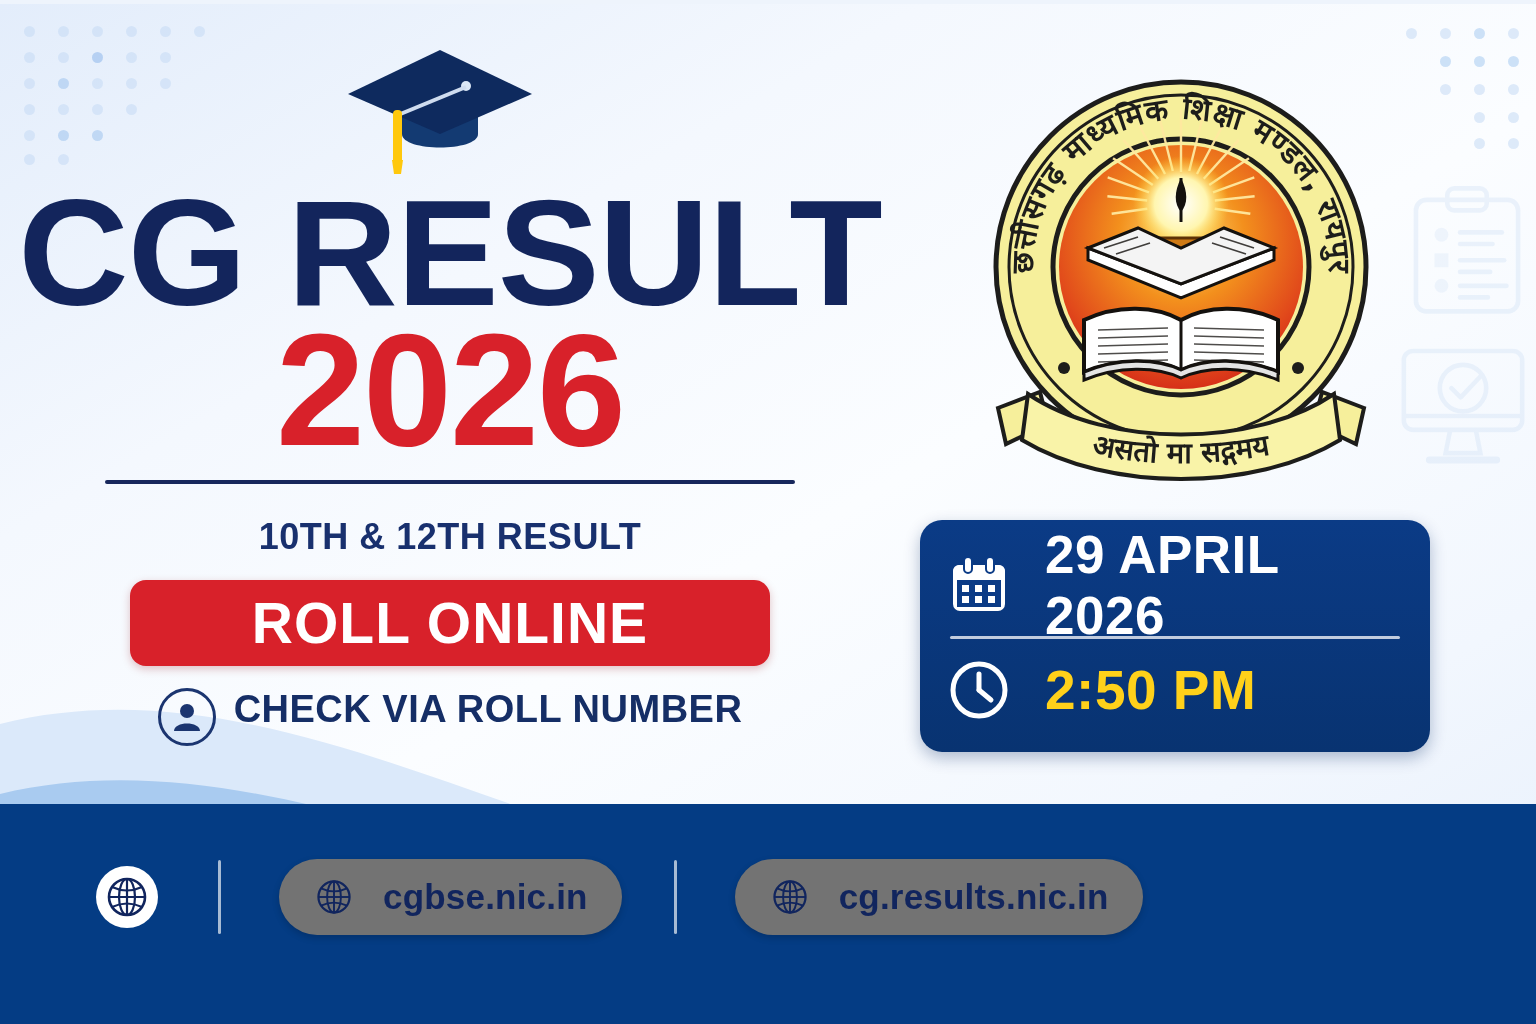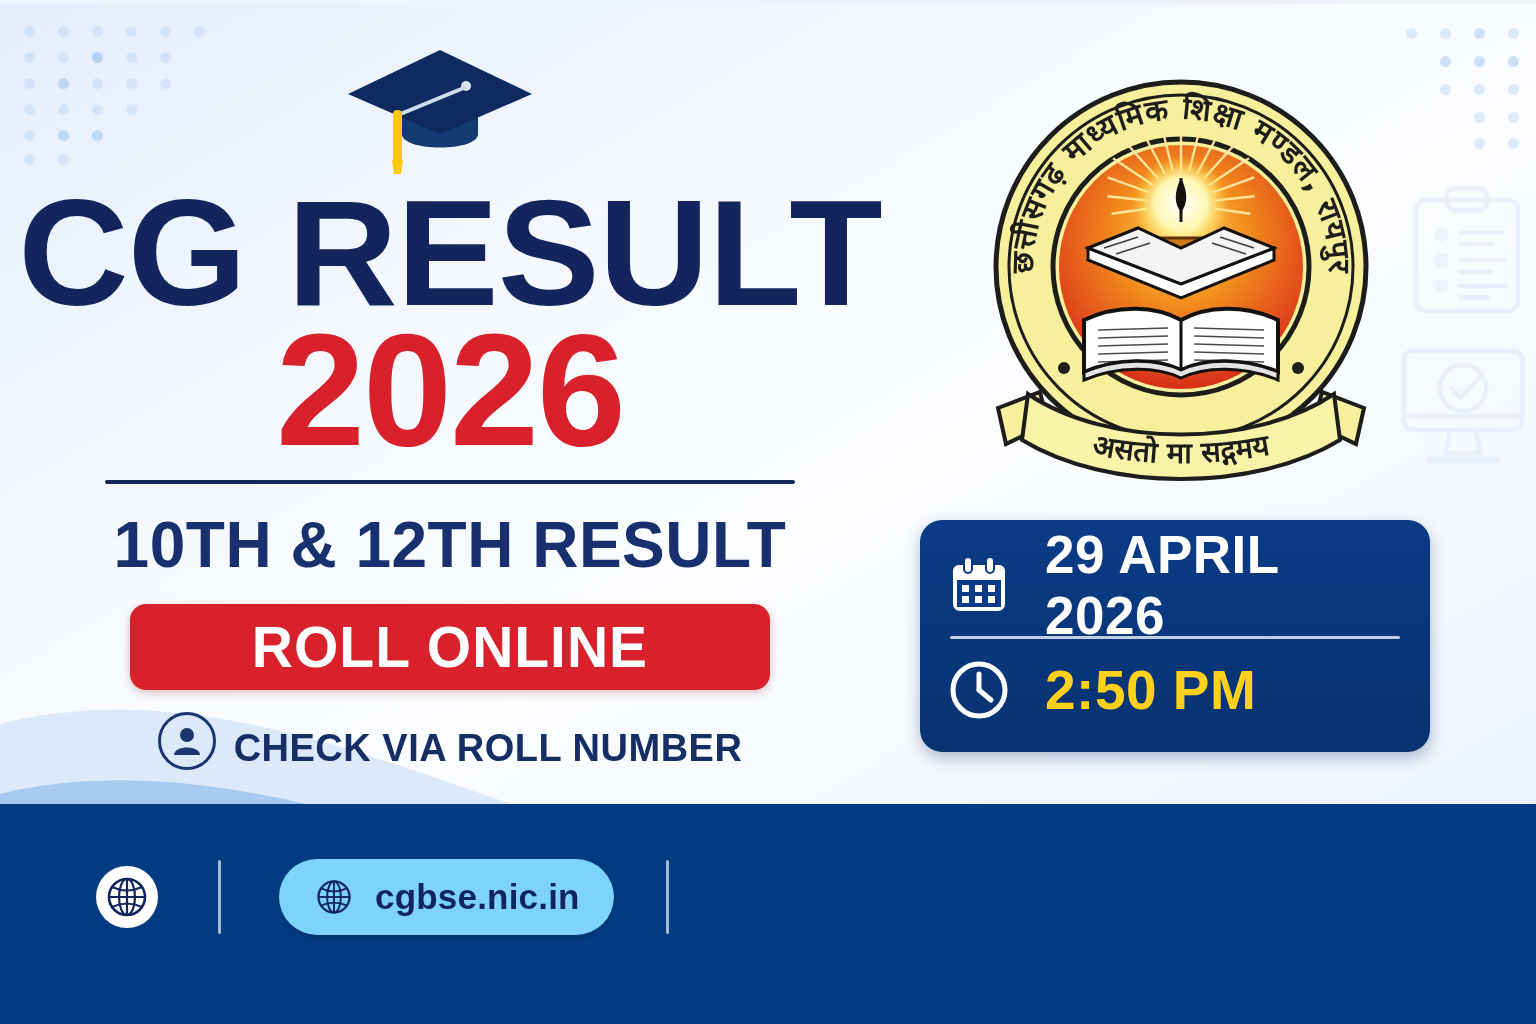--- a/index.html
+++ b/index.html
@@ -52,44 +52,44 @@
     color:#d8212a;
     letter-spacing:-2px;
     margin-top:-8px;
   }
   .rule{
     width:690px; height:4px; background:#17275c; margin:14px auto 0 auto;
     border-radius:2px;
   }
   .subtitle{
     text-align:center;
-    font-size:64px;
+    font-size:36px;
     font-weight:bold;
     color:#18306e;
     letter-spacing:.5px;
-    margin-top:24px;
+    margin-top:32px;
   }
   .cta{
     margin:22px auto 0 auto;
     width:640px; height:86px;
     background:#d8212a;
     border-radius:16px;
     display:flex; align-items:center; justify-content:center;
     box-shadow:0 3px 8px rgba(150,20,25,.25);
   }
   .cta-label{
     color:#ffffff;
     font-size:57px;
     font-weight:bold;
     letter-spacing:1px;
   }
   .roll{
     margin:22px auto 0 auto;
     width:640px;
-    display:flex; align-items:flex-end; justify-content:center; gap:18px;
+    display:flex; align-items:flex-start; justify-content:center; gap:18px;
   }
   .roll-icon{
     width:58px; height:58px; border-radius:50%;
     border:3px solid #1b3570;
     display:flex; align-items:center; justify-content:center;
     flex:none;
   }
   .roll-label{
     font-size:38px; font-weight:bold; color:#152e66; letter-spacing:.5px;
   }
@@ -130,22 +130,22 @@
   .bb-official{
     color:#ffffff; font-size:33px; font-weight:bold; margin-left:22px;
     letter-spacing:.2px; margin-top:-38px;
   }
   .bb-divider{
     width:3px; height:74px; background:rgba(255,255,255,.65);
     margin:-38px 0 0 60px; border-radius:2px; flex:none;
   }
   .pill{
     margin-left:58px; margin-top:-38px;
-    height:76px; background:#7dd3fc; border-radius:38px;
-    display:flex; align-items:center; gap:20px;
+    height:76px; background:#737373; border-radius:38px;
+    display:flex; align-items:center; gap:28px;
     padding:12px 34px;
     box-shadow:0 3px 7px rgba(0,0,0,.18);
     flex:none;
   }
   .pill-label{
     color:#11255e; font-size:35px; font-weight:bold; letter-spacing:.2px;
   }
   .pill-globe{ width:42px; height:42px; flex:none; display:flex; align-items:center; justify-content:center;}
 </style>
 </head>
@@ -473,15 +473,28 @@
           <path d="M7,12 Q22,19 37,12" fill="none" stroke="#11255e" stroke-width="2.2"></path>
           <path d="M7,32 Q22,25 37,32" fill="none" stroke="#11255e" stroke-width="2.2"></path>
           <line x1="22" y1="4" x2="22" y2="40" stroke="#11255e" stroke-width="2.2"></line>
         </svg>
       </span>
       <span class="pill-label">cgbse.nic.in</span>
     </a>
 
     <span class="bb-divider" style="margin-left:52px;"></span>
 
+    <a class="pill" href="#" style="text-decoration:none;">
+      <span class="pill-globe">
+        <svg width="38" height="38" viewBox="0 0 44 44">
+          <circle cx="22" cy="22" r="18" fill="none" stroke="#11255e" stroke-width="2.6"></circle>
+          <ellipse cx="22" cy="22" rx="8" ry="18" fill="none" stroke="#11255e" stroke-width="2.2"></ellipse>
+          <line x1="4" y1="22" x2="40" y2="22" stroke="#11255e" stroke-width="2.2"></line>
+          <path d="M7,12 Q22,19 37,12" fill="none" stroke="#11255e" stroke-width="2.2"></path>
+          <path d="M7,32 Q22,25 37,32" fill="none" stroke="#11255e" stroke-width="2.2"></path>
+          <line x1="22" y1="4" x2="22" y2="40" stroke="#11255e" stroke-width="2.2"></line>
+        </svg>
+      </span>
+      <span class="pill-label">cg.results.nic.in</span>
+    </a>
   </div>
 
 </div>
 
 </body></html>

